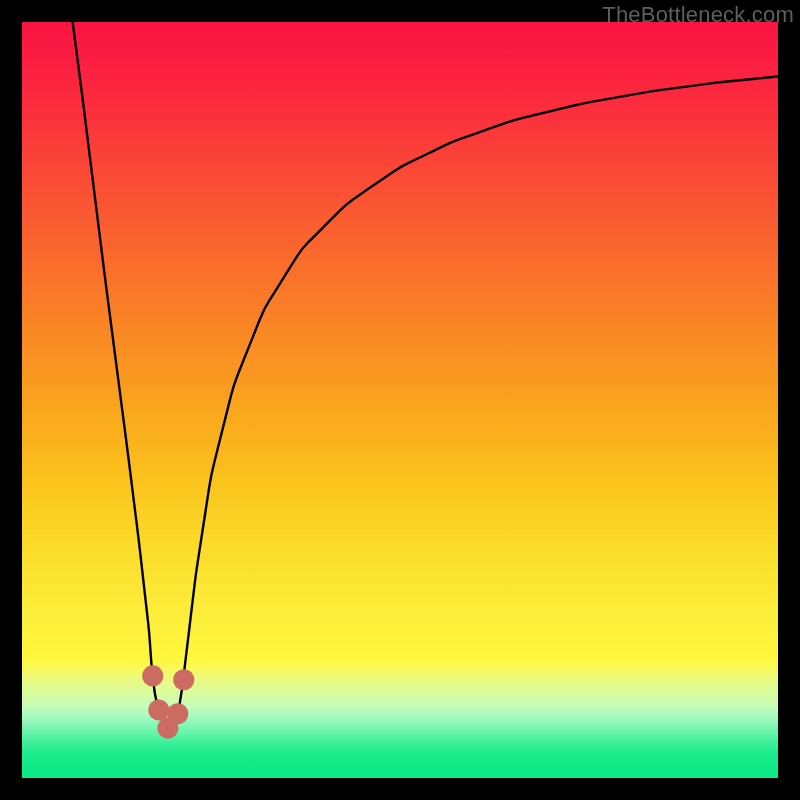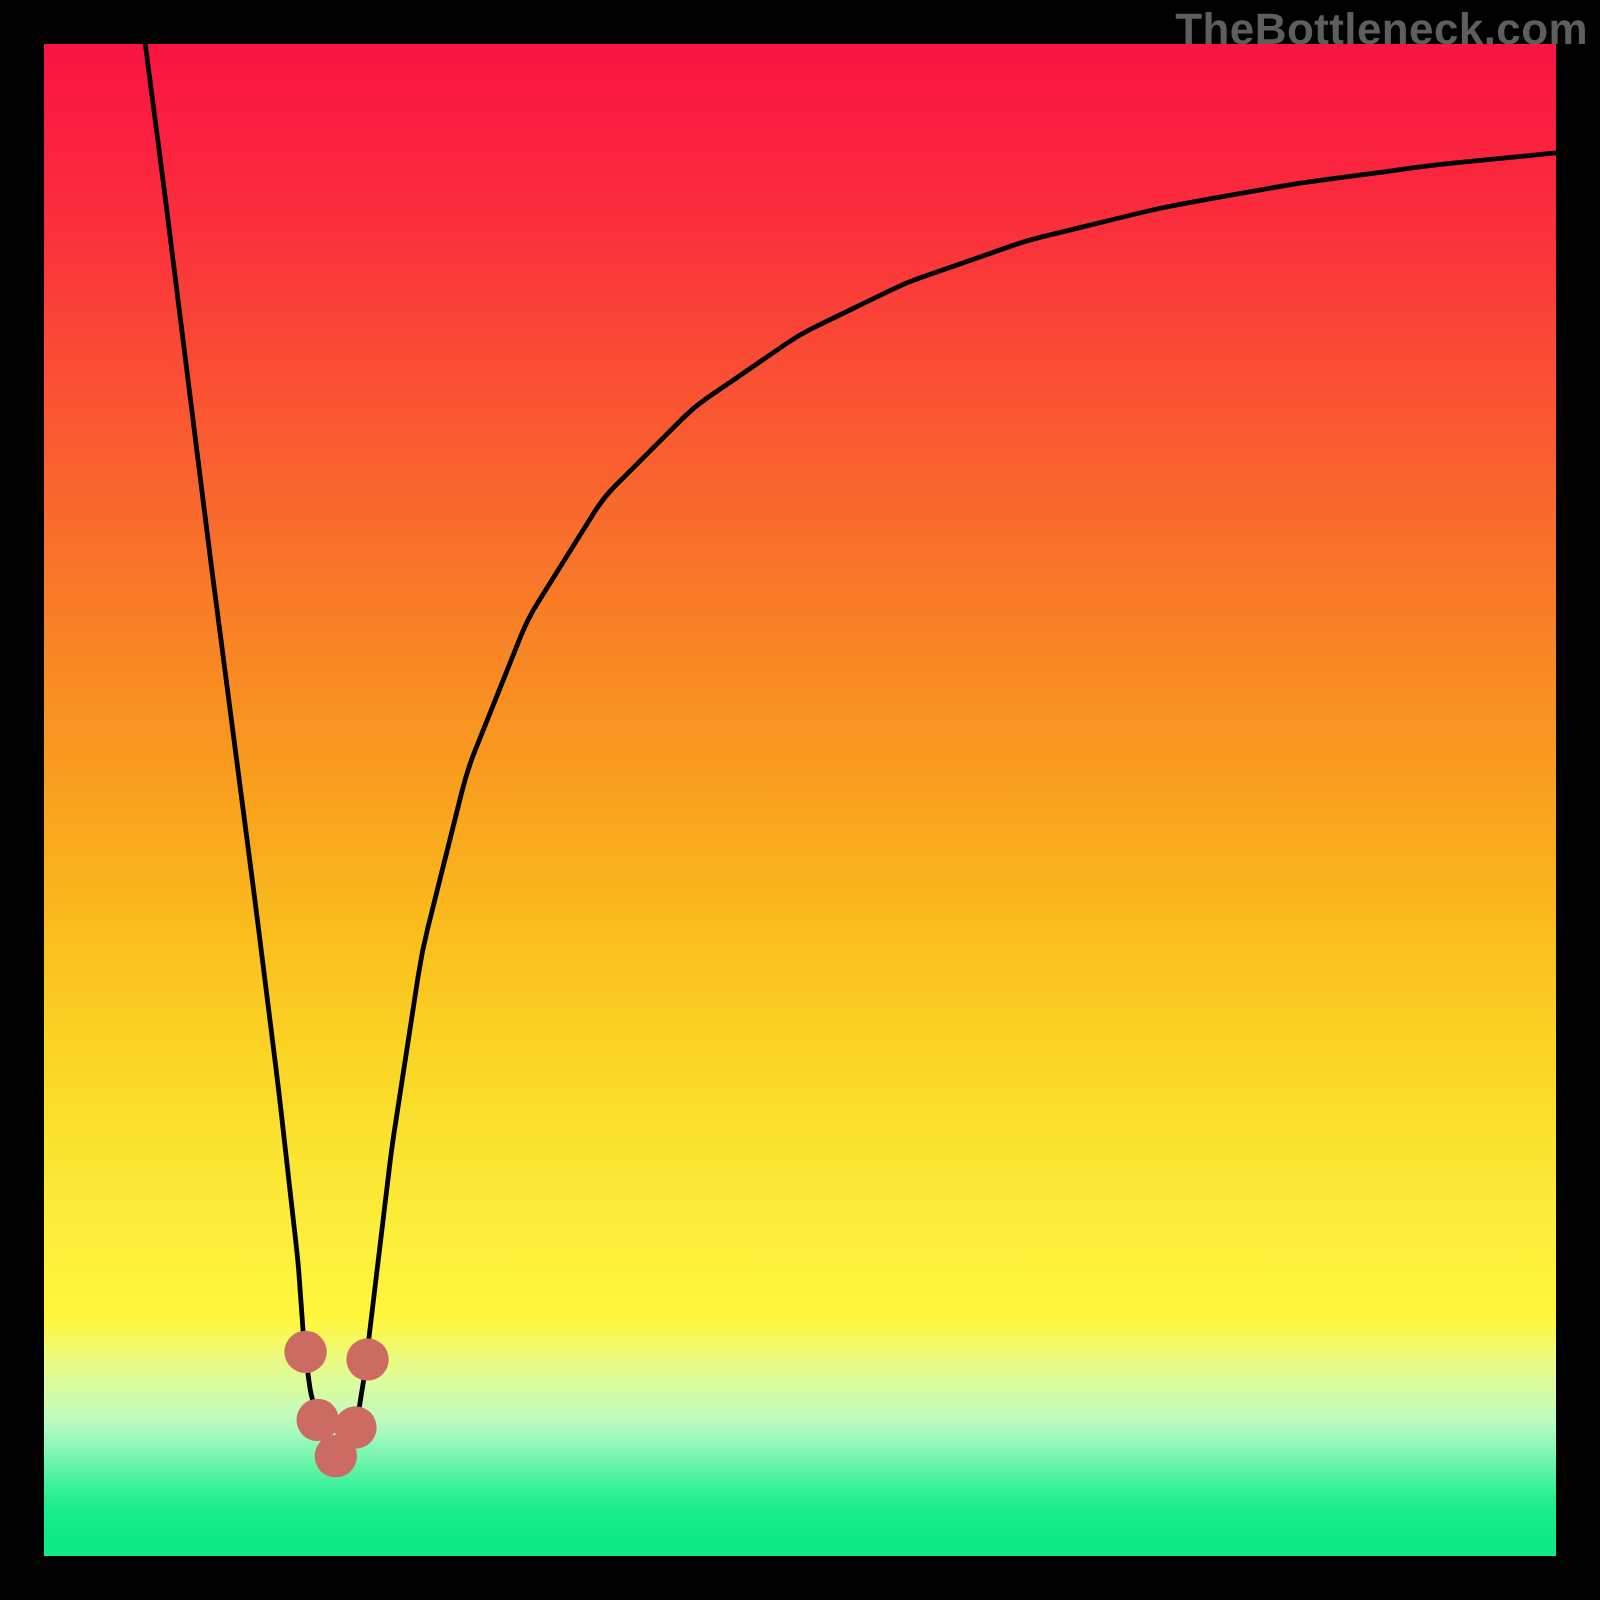--- a/index.html
+++ b/index.html
@@ -28,21 +28,21 @@
     position: absolute;
     top: 0;
     left: 0;
   }
   .watermark {
     position: absolute;
     top: 2px;
     right: 6px;
     z-index: 30;
     font-size: 22px;
-    font-weight: 700;
+    font-weight: 400;
     color: #5f5e5eff;
     letter-spacing: 0.2px;
     user-select: none;
   }
 </style>
 </head>
 <body>
 
 <div class="frame">
   <div class="plot-area" id="plot-area" style="left: 22px; top: 22px; width: 756px; height: 756px;">

